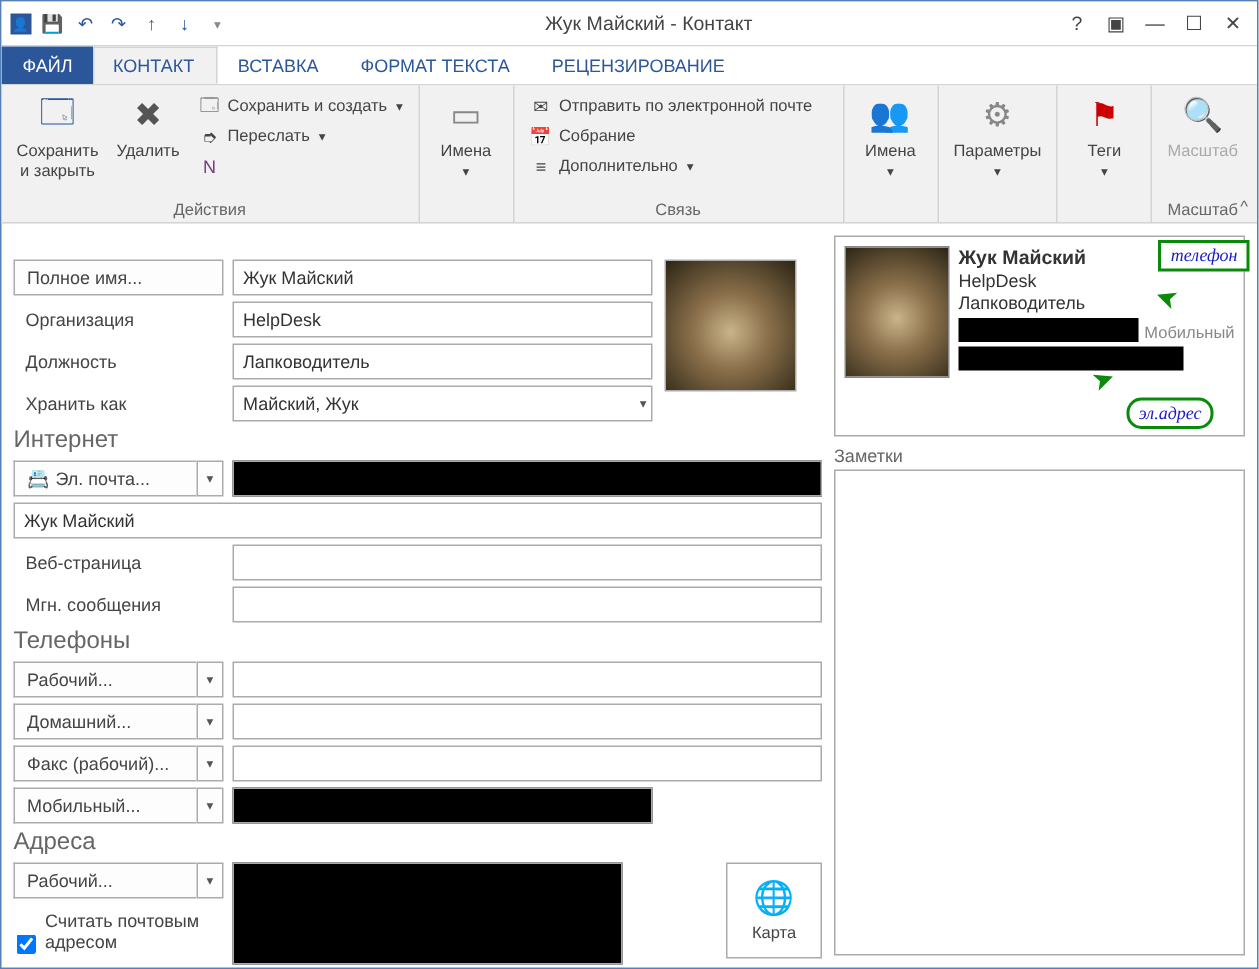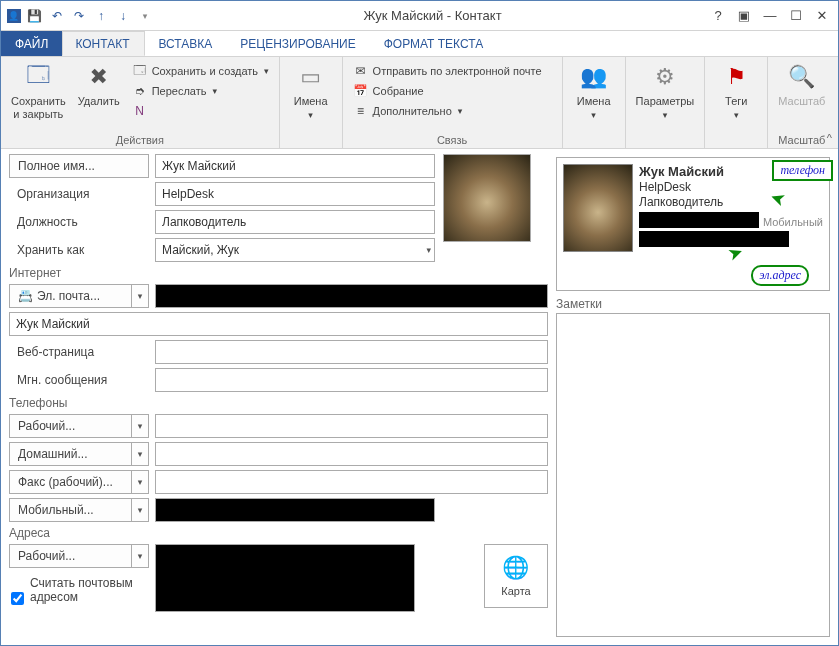--- a/index.html
+++ b/index.html
@@ -19,33 +19,33 @@
 .ribbon-group-body { flex: 1; display: flex; align-items: flex-start; gap: 4px; }
 .ribbon-group-label { text-align: center; font-size: 11px; color: #666; padding: 2px 0; }
 .rbtn-large { display: flex; flex-direction: column; align-items: center; justify-content: flex-start; padding: 2px 4px; gap: 2px; cursor: pointer; min-width: 50px; }
 .rbtn-large .ricon { width: 32px; height: 32px; display: flex; align-items: center; justify-content: center; font-size: 22px; }
 .rbtn-large .rlabel { font-size: 11px; text-align: center; line-height: 1.15; color: #444; }
 .rbtn-small { display: flex; align-items: center; gap: 4px; padding: 1px 4px; font-size: 11px; color: #444; cursor: pointer; height: 20px; }
 .rbtn-small .sicon { width: 16px; height: 16px; display: flex; align-items: center; justify-content: center; font-size: 12px; }
 .small-stack { display: flex; flex-direction: column; gap: 0px; padding-top: 2px; }
 .collapse-caret { position: absolute; right: 6px; bottom: 4px; font-size: 11px; color: #666; cursor: pointer; }
 .body-area { display: flex; height: calc(646px - 30px - 26px - 92px - 2px); }
-.left-col { width: 555px; padding: 5px 8px 8px 8px; overflow: hidden; }
+.left-col { width: 555px; padding: 24px 8px 8px 8px; overflow: hidden; }
 .right-col { flex: 1; padding: 8px 8px 8px 0; display: flex; flex-direction: column; }
 .form-row { display: flex; align-items: center; margin-bottom: 4px; gap: 6px; }
 .label-btn { width: 140px; height: 24px; border: 1px solid #ababab; background: #fdfdfd; font-size: 12px; color: #444; text-align: left; padding: 0 8px; cursor: pointer; display: flex; align-items: center; justify-content: space-between; }
 .label-btn.static { border: none; background: transparent; cursor: default; }
 .label-dd { width: 140px; height: 24px; display: flex; }
 .label-dd .main { flex:1; border: 1px solid #ababab; border-right: 0; background: #fdfdfd; font-size: 12px; color:#444; text-align:left; padding:0 8px; display:flex; align-items:center; }
 .label-dd .car { width: 18px; border: 1px solid #ababab; background:#fdfdfd; display:flex; align-items:center; justify-content:center; font-size:9px; color:#555; cursor:pointer; }
 .text-input { flex: 1; height: 24px; border: 1px solid #ababab; background: #fff; font-size: 12px; color: #333; padding: 0 6px; }
 .text-input.combo { padding-right: 18px; }
 .combo-wrap { flex:1; position:relative; display:flex; }
 .combo-wrap .caret { position:absolute; right:4px; top:50%; transform:translateY(-50%); font-size:9px; color:#555; pointer-events:none; }
-.section-header { font-size: 12px; color: #666; margin: 4px 0 4px 0; }
+.section-header { font-size: 16px; color: #666; margin: 4px 0 4px 0; }
 .photo-box { width: 88px; height: 88px; border: 1px solid #ababab; background: #6b5a3e; position: absolute; }
 .photo-inner { width:100%; height:100%; background: radial-gradient(circle at 50% 55%, #c9b48a 0%, #8a6f4a 40%, #2b2515 100%); }
 .top-form-block { position: relative; }
 .name-rows { width: 426px; }
 .card-box { border: 1px solid #ababab; padding: 6px; display: flex; gap: 6px; position: relative; height: 134px; }
 .card-photo { width: 70px; height: 88px; background: radial-gradient(circle at 50% 55%, #c9b48a 0%, #8a6f4a 40%, #2b2515 100%); border:1px solid #888; }
 .card-info { font-size: 12px; color: #333; display:flex; flex-direction:column; gap:1px; }
 .card-name { font-weight: bold; font-size: 13px; }
 .redacted { background: #000; color: #000; height: 16px; width: 120px; margin-top: 2px; }
 .annot { position: absolute; border: 2px solid #0a8a0a; background: #fff; font-size: 12px; font-style: italic; color: #1a1acc; padding: 1px 6px; font-family: "Times New Roman", serif; }
@@ -80,22 +80,22 @@
     <div class="win-btn">—</div>
     <div class="win-btn">☐</div>
     <div class="win-btn">✕</div>
   </div>
 </div>
 
 <div class="menubar">
   <div class="menu-tab file">ФАЙЛ</div>
   <div class="menu-tab active">КОНТАКТ</div>
   <div class="menu-tab">ВСТАВКА</div>
+  <div class="menu-tab">ФОРМАТ ТЕКСТА</div>
   <div class="menu-tab">РЕЦЕНЗИРОВАНИЕ</div>
-  <div class="menu-tab">ФОРМАТ ТЕКСТА</div>
 </div>
 
 <div class="ribbon">
   <div class="ribbon-group">
     <div class="ribbon-group-body">
       <div class="rbtn-large">
         <div class="ricon" style="color:#2b579a;">🗔</div>
         <div class="rlabel" style="white-space:pre-line;">Сохранить
 и закрыть</div>
       </div>

